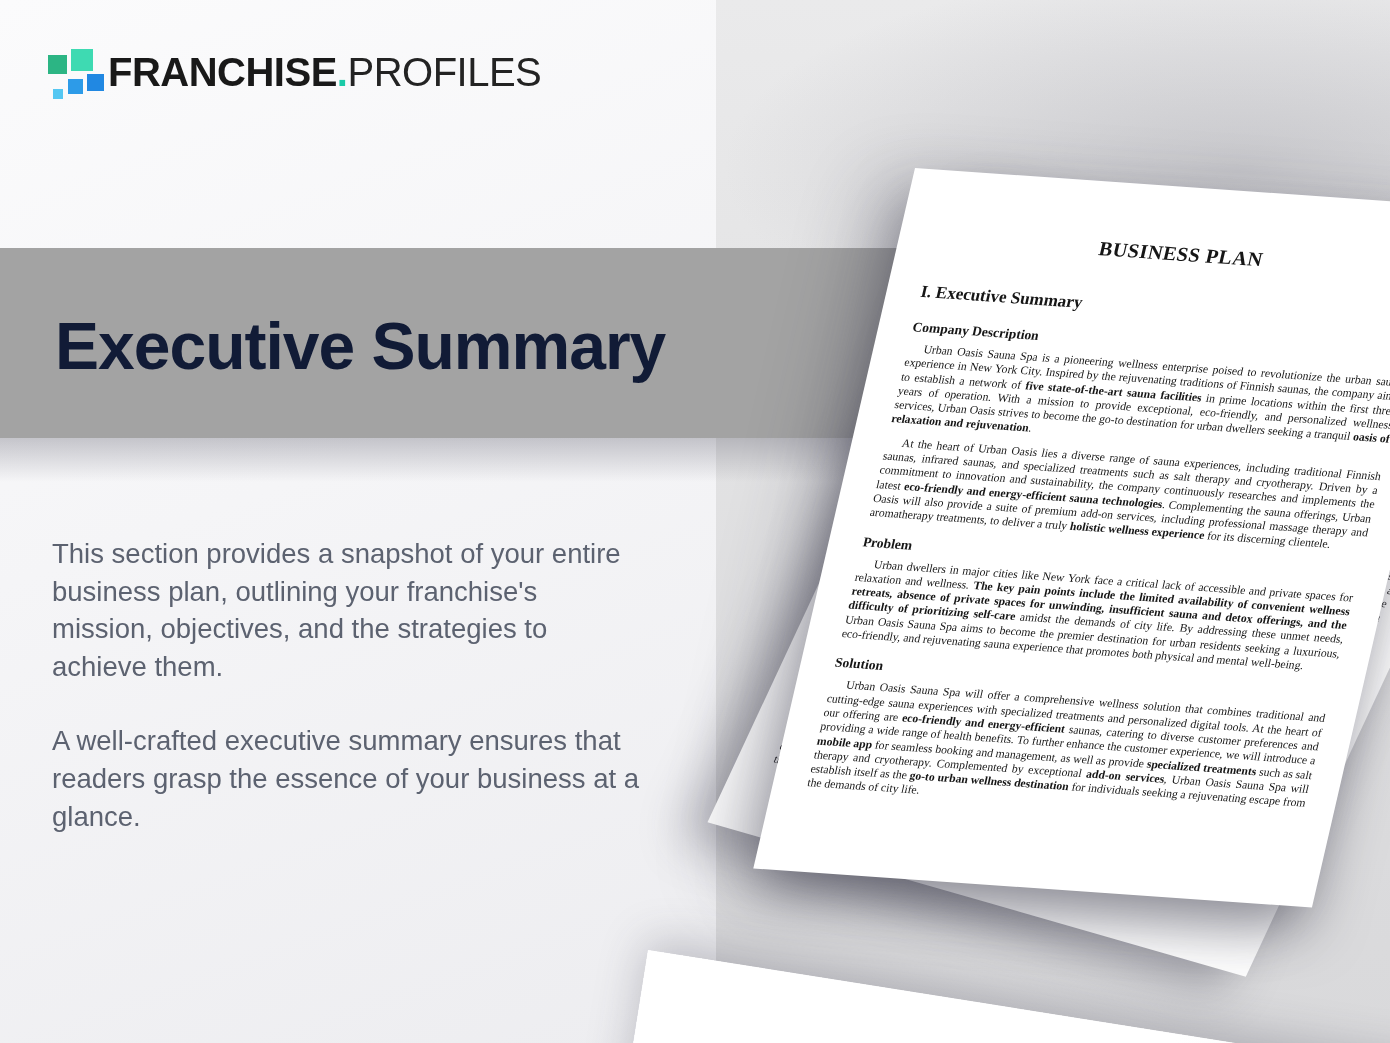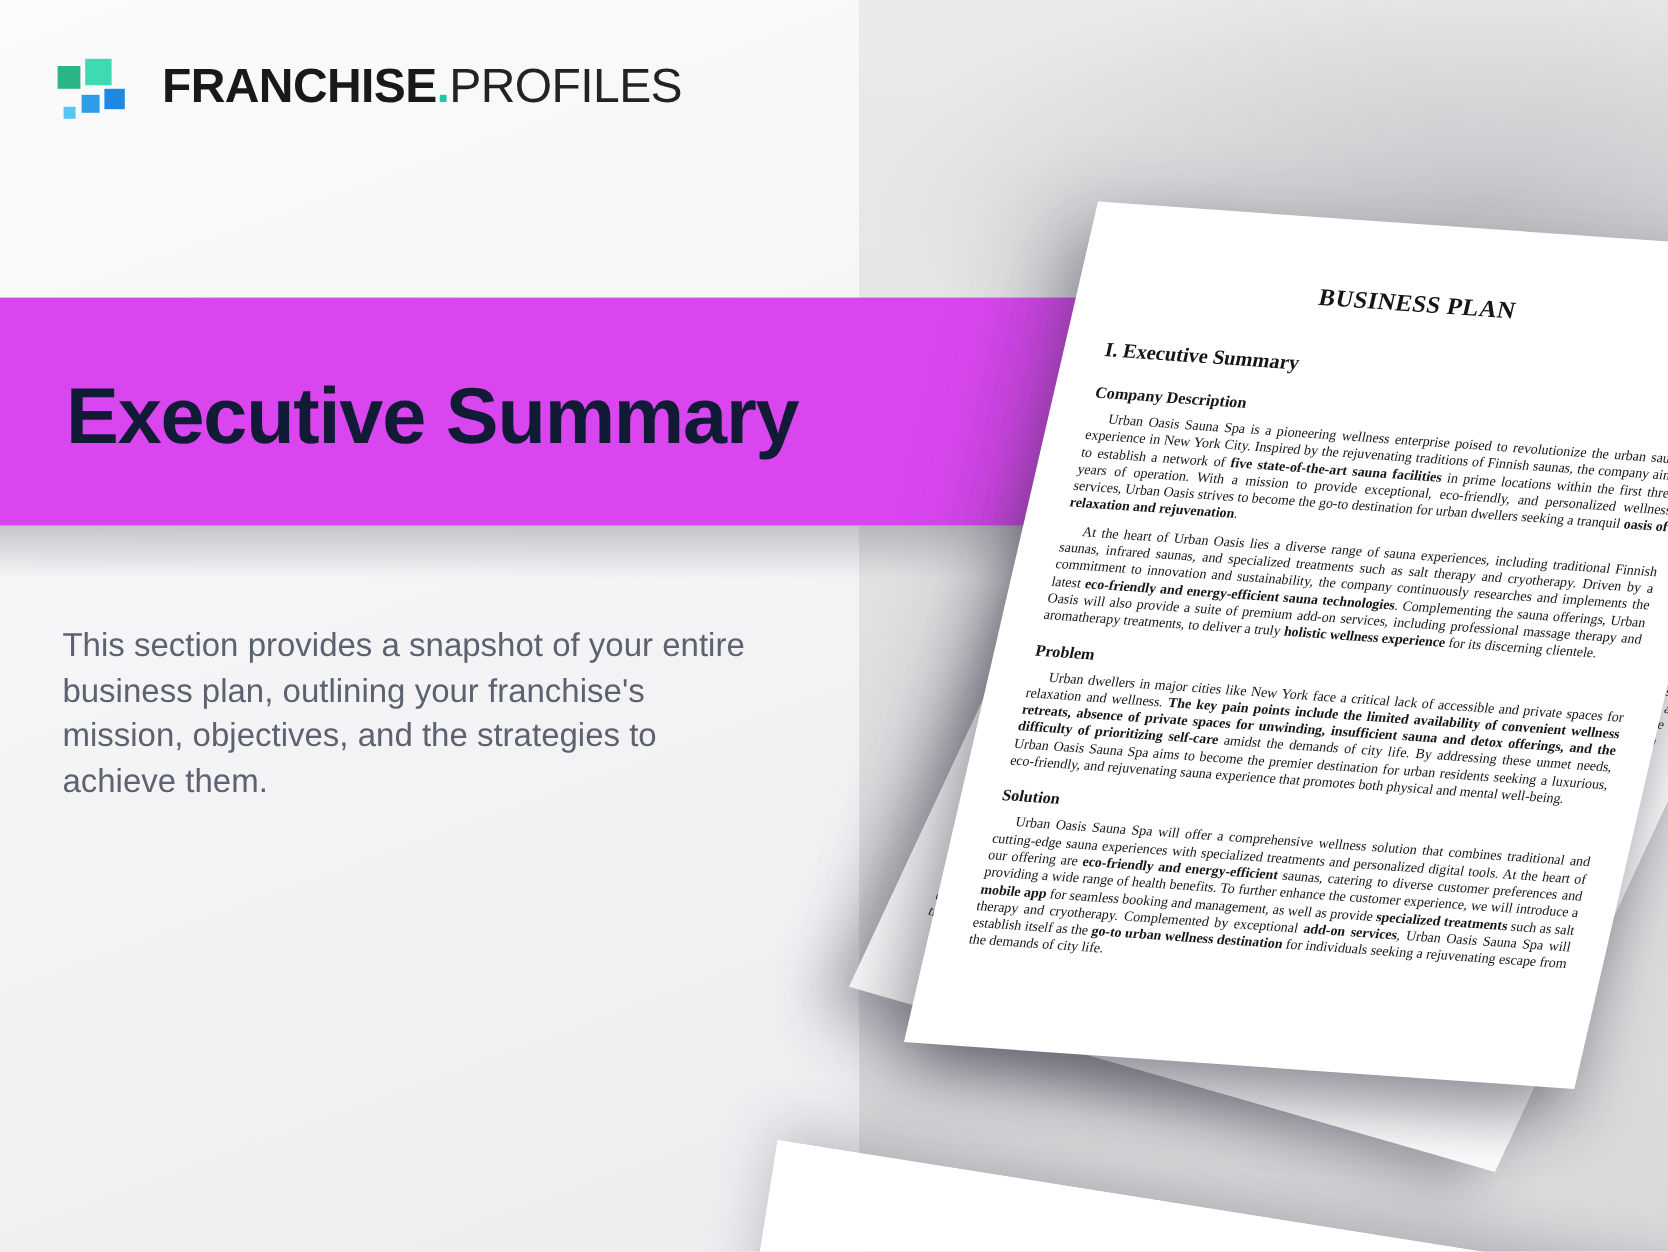--- a/index.html
+++ b/index.html
@@ -29,29 +29,29 @@
     padding-top:6px;
   }
   .banner-shadow{
     position:absolute;left:0;top:438px;width:100%;height:44px;z-index:2;
     background:linear-gradient(180deg,rgba(82,82,98,.30),rgba(82,82,98,0));
   }
   
   .logo{position:absolute;left:48px;top:44px;display:flex;align-items:center;z-index:4;}
   .logo-icon{position:relative;width:56px;height:56px;}
   .logo-icon .sq{position:absolute;}
-  .logo-text{margin-left:31px;font-size:40px;letter-spacing:-.5px;color:#191919;white-space:nowrap;text-align:right;}
+  .logo-text{margin-left:4px;font-size:40px;letter-spacing:-.5px;color:#191919;white-space:nowrap;text-align:right;}
   .logo-text .bold{font-weight:bold;}
   .logo-text .light{font-weight:normal;color:#232323;}
   
   .intro{
     position:absolute;left:52px;top:519px;width:590px;z-index:1;
     font-size:27.5px;line-height:37.6px;color:#5c6270;
   }
-  .intro p{margin:0 0 37px 0;}
+  .intro p{margin:16px 0 37px 0;}
   
   .sheet{position:absolute;background:#ffffff;transform-origin:0 0;box-sizing:border-box;}
   .bottom-sheet{
     left:648px;top:950px;width:920px;height:320px;z-index:4;
     transform:rotate(9deg);
     background:linear-gradient(100deg,#ffffff 55%,#f0f0f3 100%);
     box-shadow:0 -10px 45px rgba(58,58,74,.28);
   }
   .under-sheet{
     left:1007px;top:180px;width:560px;height:700px;z-index:5;overflow:hidden;
@@ -82,27 +82,28 @@
   <div class="logo-icon">
       <div class="sq" style="left: 0px; top: 11px; width: 19px; height: 19px; background: rgb(44, 181, 132);"></div>
       <div class="sq" style="left: 23px; top: 5px; width: 22px; height: 22px; background: rgb(62, 218, 178);"></div>
       <div class="sq" style="left: 39px; top: 30px; width: 17px; height: 17px; background: rgb(33, 136, 226);"></div>
       <div class="sq" style="left: 20px; top: 35px; width: 15px; height: 15px; background: rgb(45, 155, 232);"></div>
       <div class="sq" style="left: 5px; top: 45px; width: 10px; height: 10px; background: rgb(85, 199, 242);"></div>
     </div>
   <div class="logo-text"><span class="bold">FRANCHISE</span><span class="bold" id="brand-dot" style="color: rgb(26, 202, 167);">.</span><span class="light">PROFILES</span></div>
 </div>
 
-<div class="banner" id="banner" style="background: #d946ef; text-align: center;">
+<div class="banner" id="banner" style="background: #a3a3a3; text-align: center;">
   <div class="banner-title" id="banner-title" style="color: rgb(17, 27, 54);">Executive Summary</div>
 </div>
 <div class="banner-shadow"></div>
 
 <div class="intro">
   <p>This section provides a snapshot of your entire business plan, outlining your franchise's mission, objectives, and the strategies to achieve them.</p>
+  <p>A well-crafted executive summary ensures that readers grasp the essence of your business at a glance.</p>
 </div>
 
 <div class="sheet bottom-sheet"></div>
 
 <div class="sheet under-sheet doc">
   <div id="doc-copy">
     <h2 class="doc-title">BUSINESS PLAN</h2>
     <h3 class="doc-section">I. Executive Summary</h3>
     <div id="doc-sections">
         <h4>Company Description</h4>

